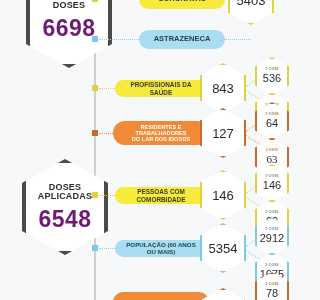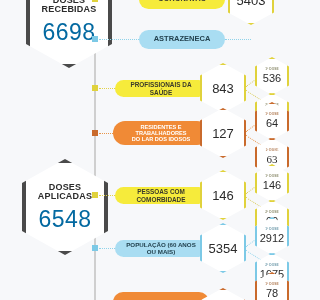--- a/index.html
+++ b/index.html
@@ -23,21 +23,21 @@
     box-sizing:border-box;
     text-align:center;
     line-height:1;
   }
   .bighex .cap{
     font-size:9px;font-weight:bold;color:#2b2b2b;
     letter-spacing:.2px;
   }
   .bighex .cap div{white-space:nowrap;}
   .bighex .num{
-    font-size:23px;font-weight:normal;color:#0369a1;
+    font-size:23px;font-weight:bold;color:#701a75;
     margin-top:7px;letter-spacing:.5px;
   }
   #hex-recebidas{left:26px;top:-28px;}
   #hex-aplicadas{left:22px;top:159px;}
 
   
   .spine{
     position:absolute;left:94px;width:1.5px;background:#cfcfcf;
   }
   #spine-top{top:-30px;height:92px;}
@@ -117,21 +117,20 @@
 <body>
 
 <div class="stage">
 
   <div class="spine" id="spine-top"></div>
   <div class="spine" id="spine-main"></div>
 
   <div class="bighex" id="hex-recebidas">
     <div class="cap">
       <div>DOSES</div>
-      <div>RECEBIDAS</div>
     </div>
     <div class="num">6698</div>
   </div>
 
   <div class="bighex" id="hex-aplicadas">
     <div class="cap">
       <div>DOSES</div>
       <div>APLICADAS</div>
     </div>
     <div class="num">6548</div>

